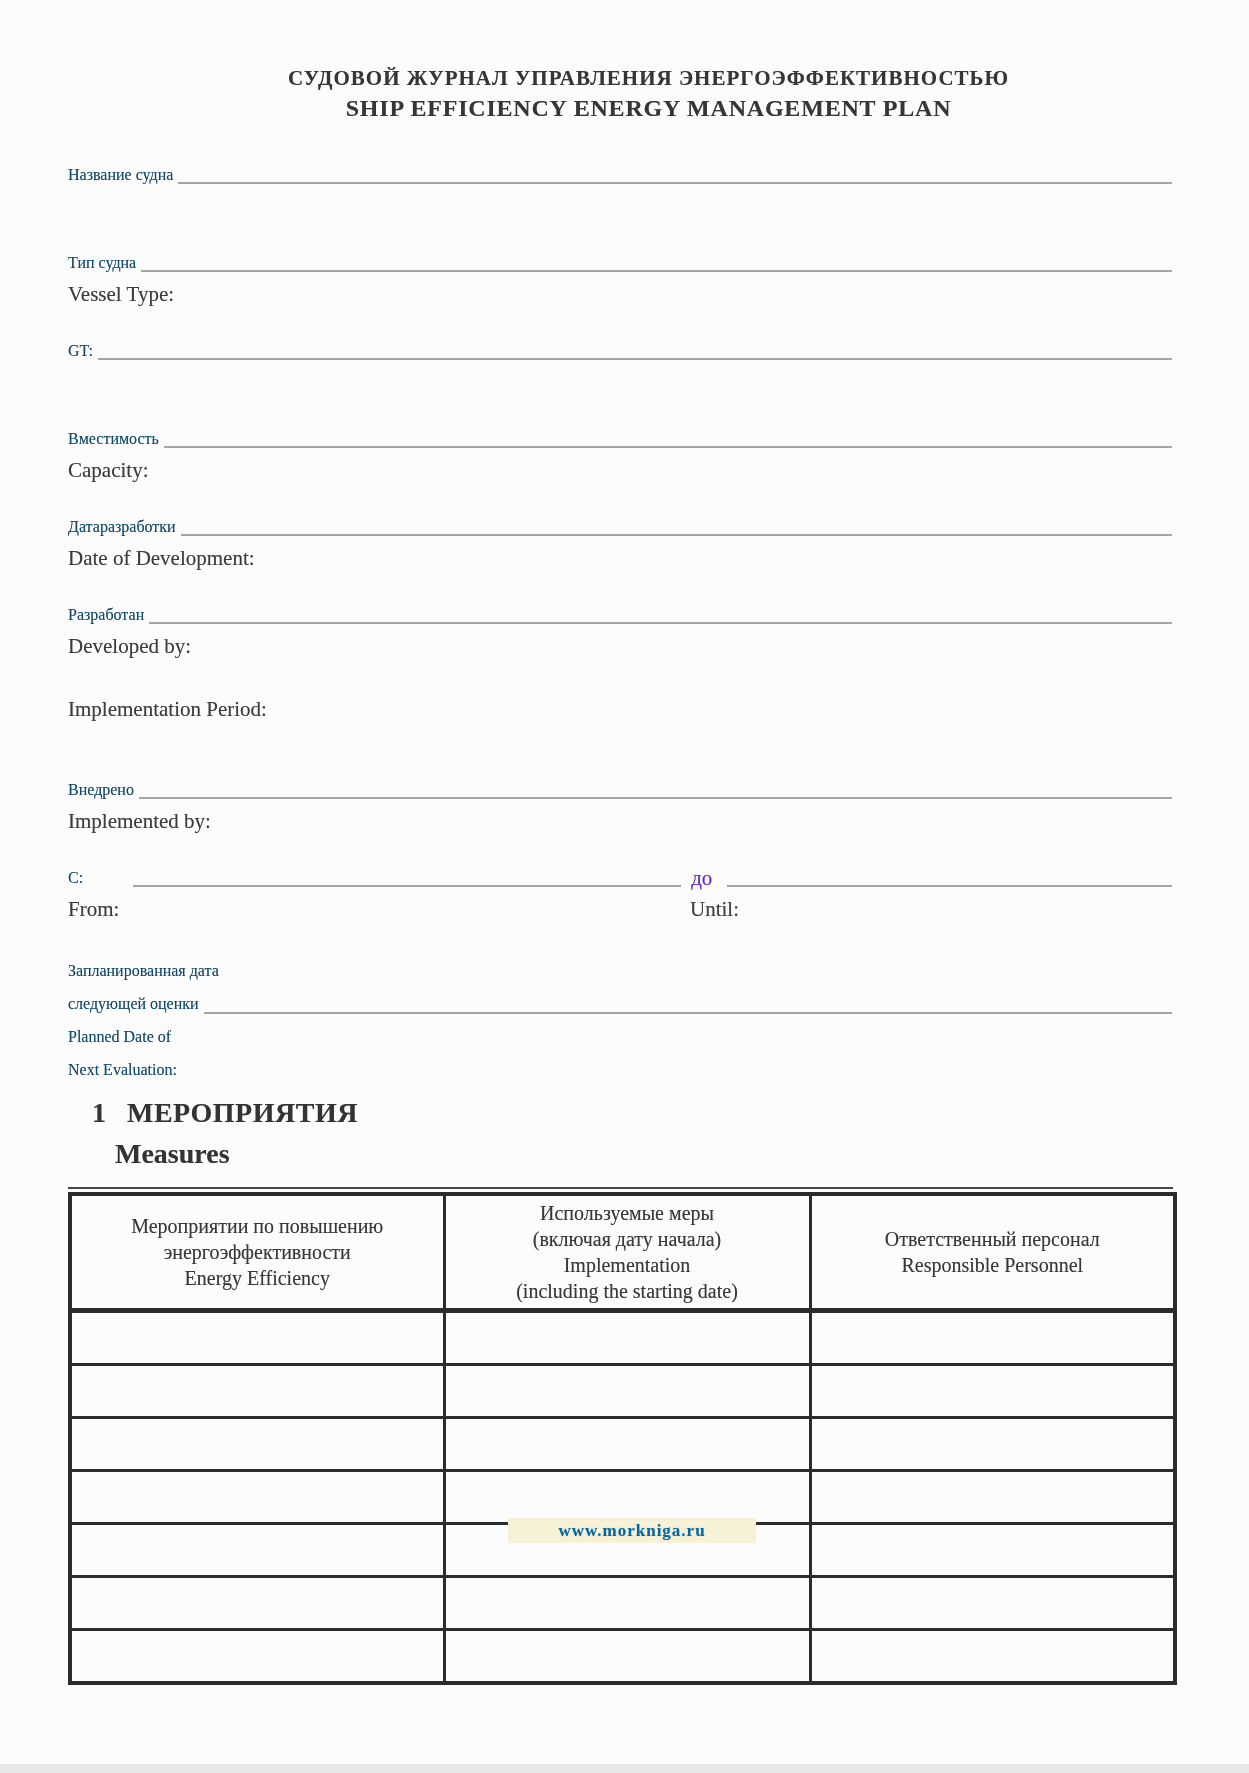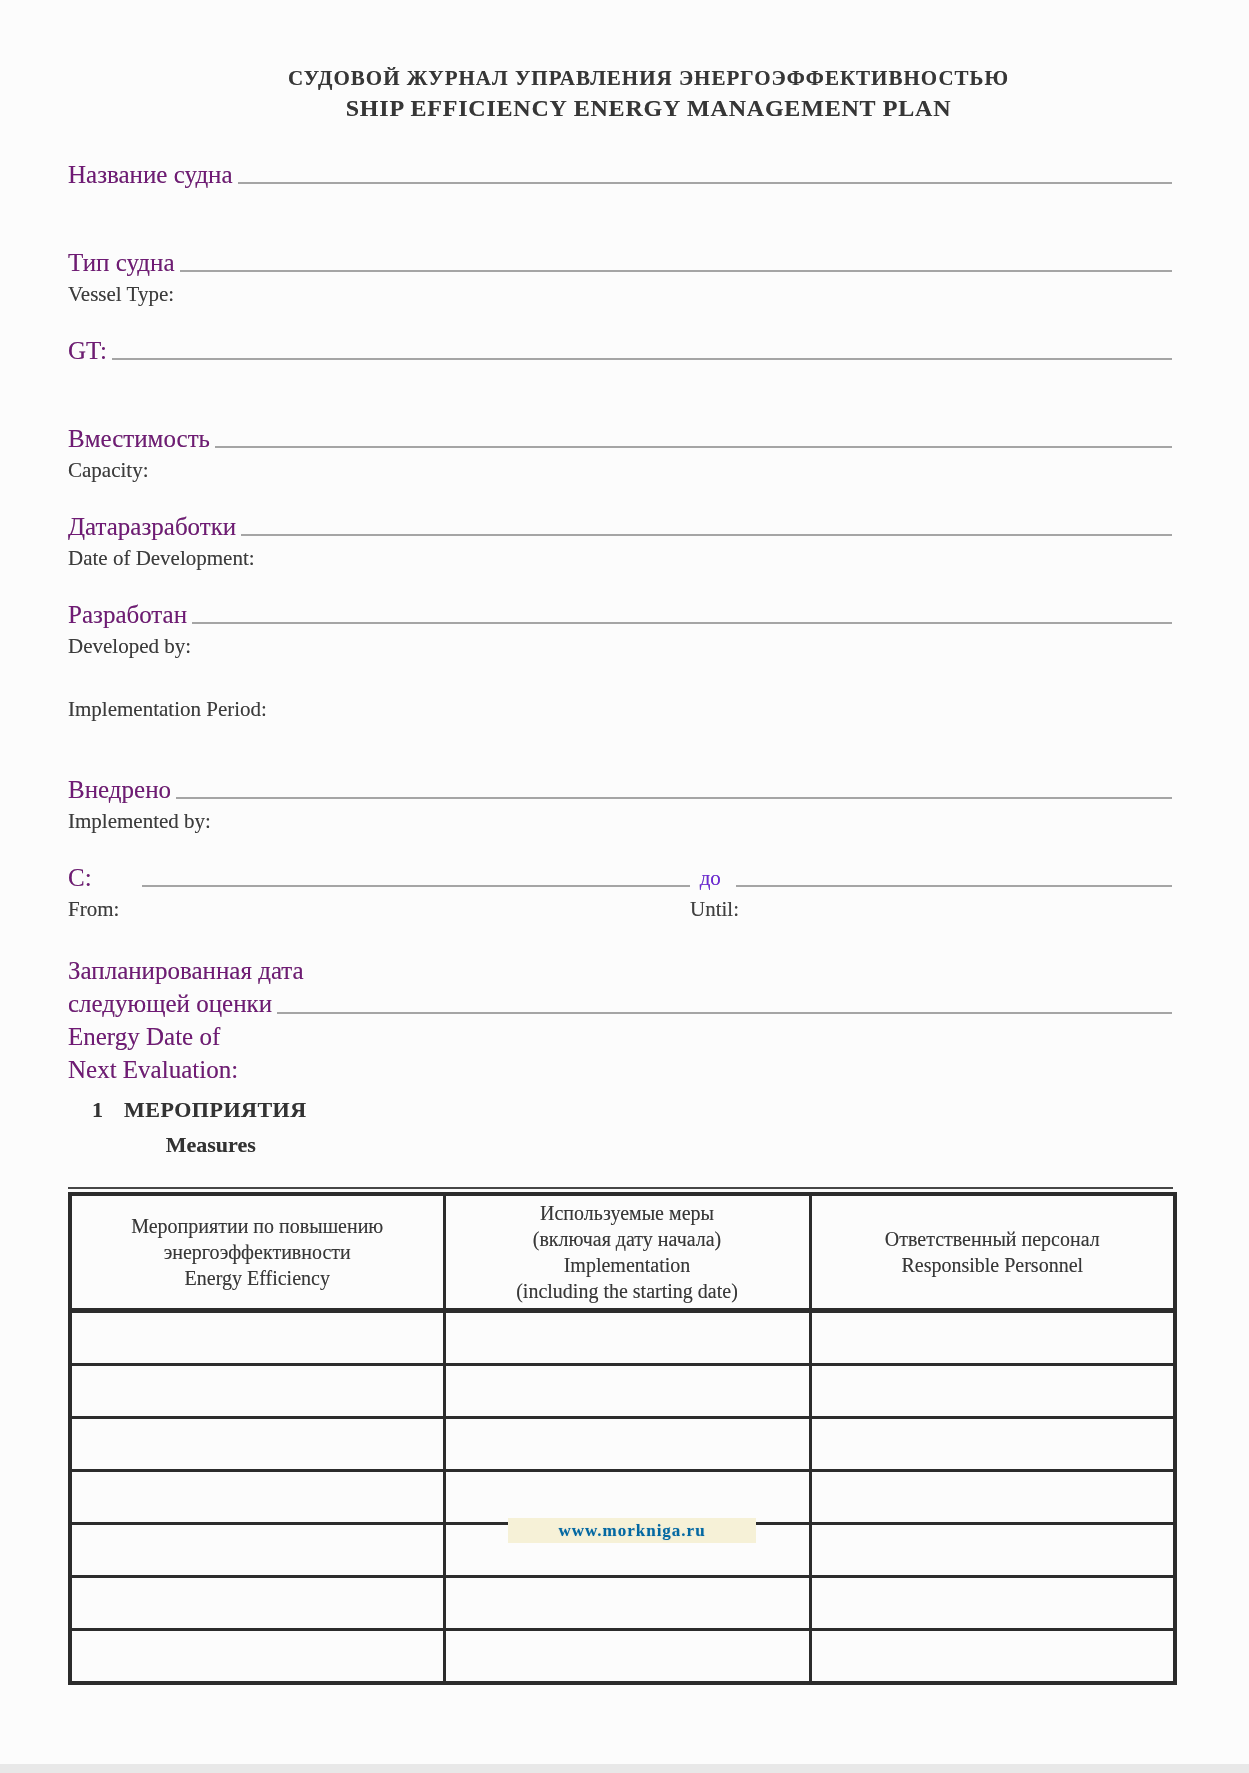--- a/index.html
+++ b/index.html
@@ -17,37 +17,37 @@
   .title{
     position:absolute;left:0;width:100%;
     text-align:center;font-weight:bold;color:#363636;
   }
   .title-ru{top:66px;font-size:21px;letter-spacing:1px;}
   .title-en{top:95px;font-size:24px;letter-spacing:.8px;}
 
   
   .fgroup{position:absolute;left:68px;width:1104px;}
   .frow{display:flex;align-items:flex-end;}
-  .flabel{font-size:25px;line-height:24px;white-space:nowrap;color:#701a75;}
+  .flabel{font-size:16px;line-height:24px;white-space:nowrap;color:#0c4a6e;}
   .rule{flex:1;border-bottom:2px solid #a5a5a5;margin-left:5px;margin-bottom:3px;height:0;}
   .flabel-en{display:block;margin-top:7px;font-size:21px;line-height:24px;color:#3c3c3c;}
 
   
   .c-spacer{width:50px;}
   .rule-fixed{flex:0 0 548px;border-bottom:2px solid #a5a5a5;margin-bottom:3px;height:0;}
   .do-label{font-size:21px;line-height:24px;white-space:nowrap;margin:0 10px;color:#6d28d9;}
   .until-en{position:absolute;left:622px;top:31px;font-size:21px;color:#404040;}
 
   
   .pgroup{position:absolute;left:68px;width:1104px;}
   .pline{display:flex;align-items:flex-end;height:33px;}
   .pline .flabel{line-height:26px;}
 
   
-  .section{position:absolute;left:92px;top:1097px;font-weight:bold;font-size:22px;color:#333;text-align:center;}
+  .section{position:absolute;left:92px;top:1097px;font-weight:bold;font-size:28px;color:#333;}
   .section .num{display:inline-block;}
   .section .sec-ru{display:inline-block;margin-left:21px;letter-spacing:.5px;}
   .section .sec-en{display:block;margin-left:23px;margin-top:9px;}
 
   
   .table-topline{position:absolute;left:68px;top:1187px;width:1105px;height:2px;background:#474747;}
   table.measures{
     position:absolute;left:68px;top:1192px;
     width:1105px;border-collapse:collapse;table-layout:fixed;
     background:transparent;
@@ -156,21 +156,21 @@
 
   <div class="pgroup" style="top:951px">
     <div class="pline">
       <span class="flabel">Запланированная дата</span>
     </div>
     <div class="pline">
       <span class="flabel">следующей оценки</span>
       <span class="rule"></span>
     </div>
     <div class="pline">
-      <span class="flabel">Energy Date of</span>
+      <span class="flabel">Planned Date of</span>
     </div>
     <div class="pline">
       <span class="flabel">Next Evaluation:</span>
     </div>
   </div>
 
   <div class="section">
     <span class="num">1</span><span class="sec-ru">МЕРОПРИЯТИЯ</span>
     <span class="sec-en">Measures</span>
   </div>

